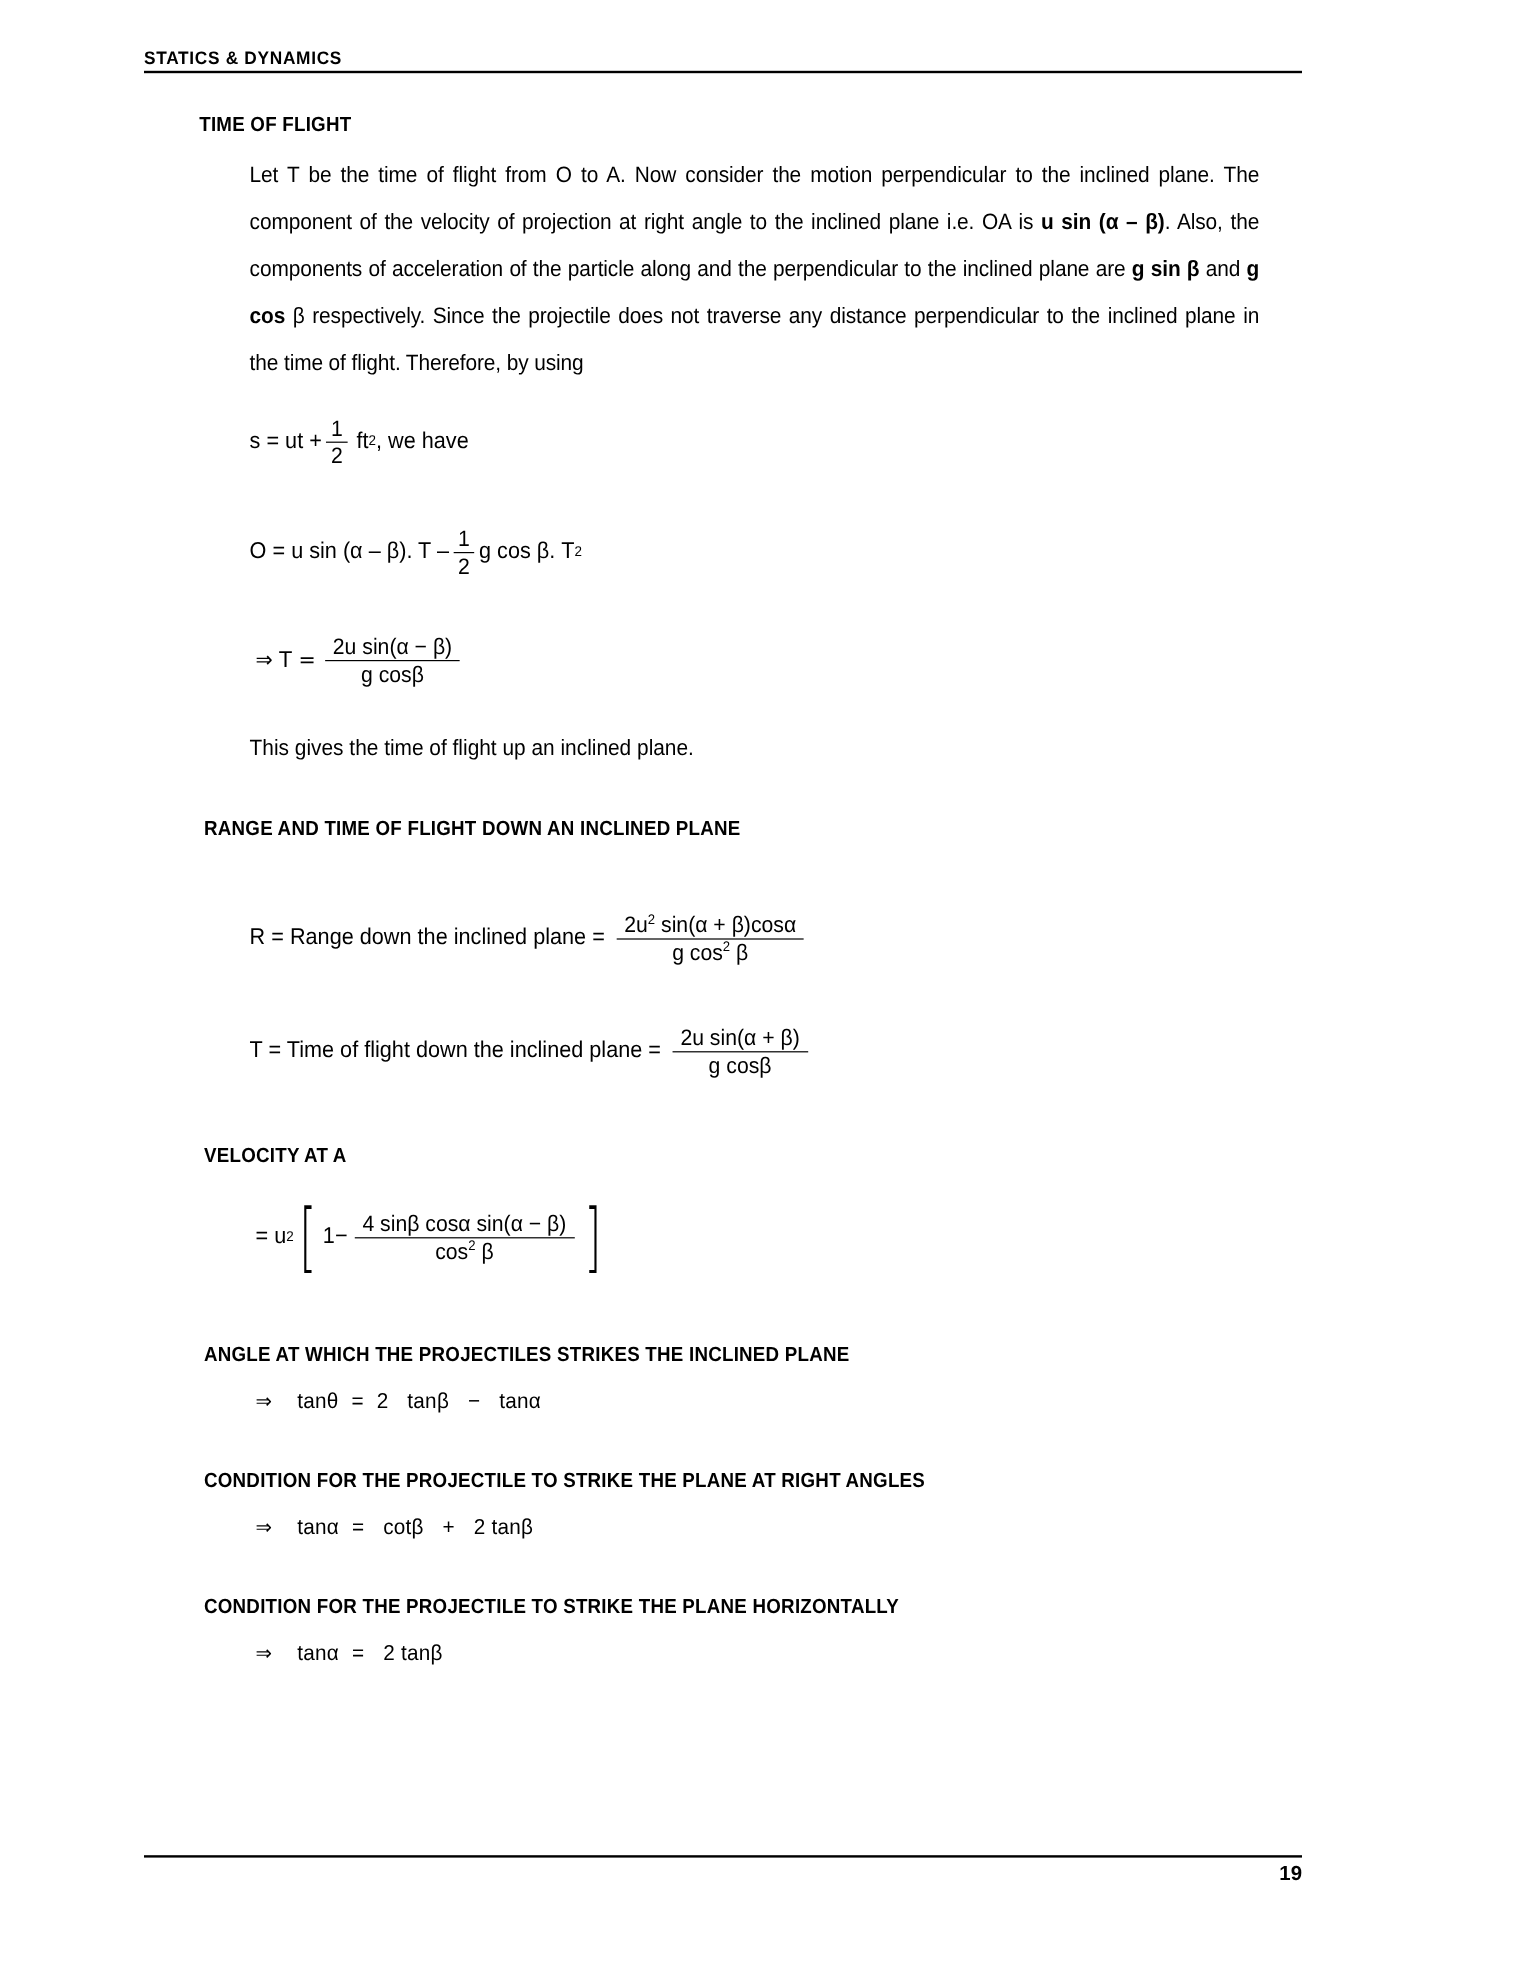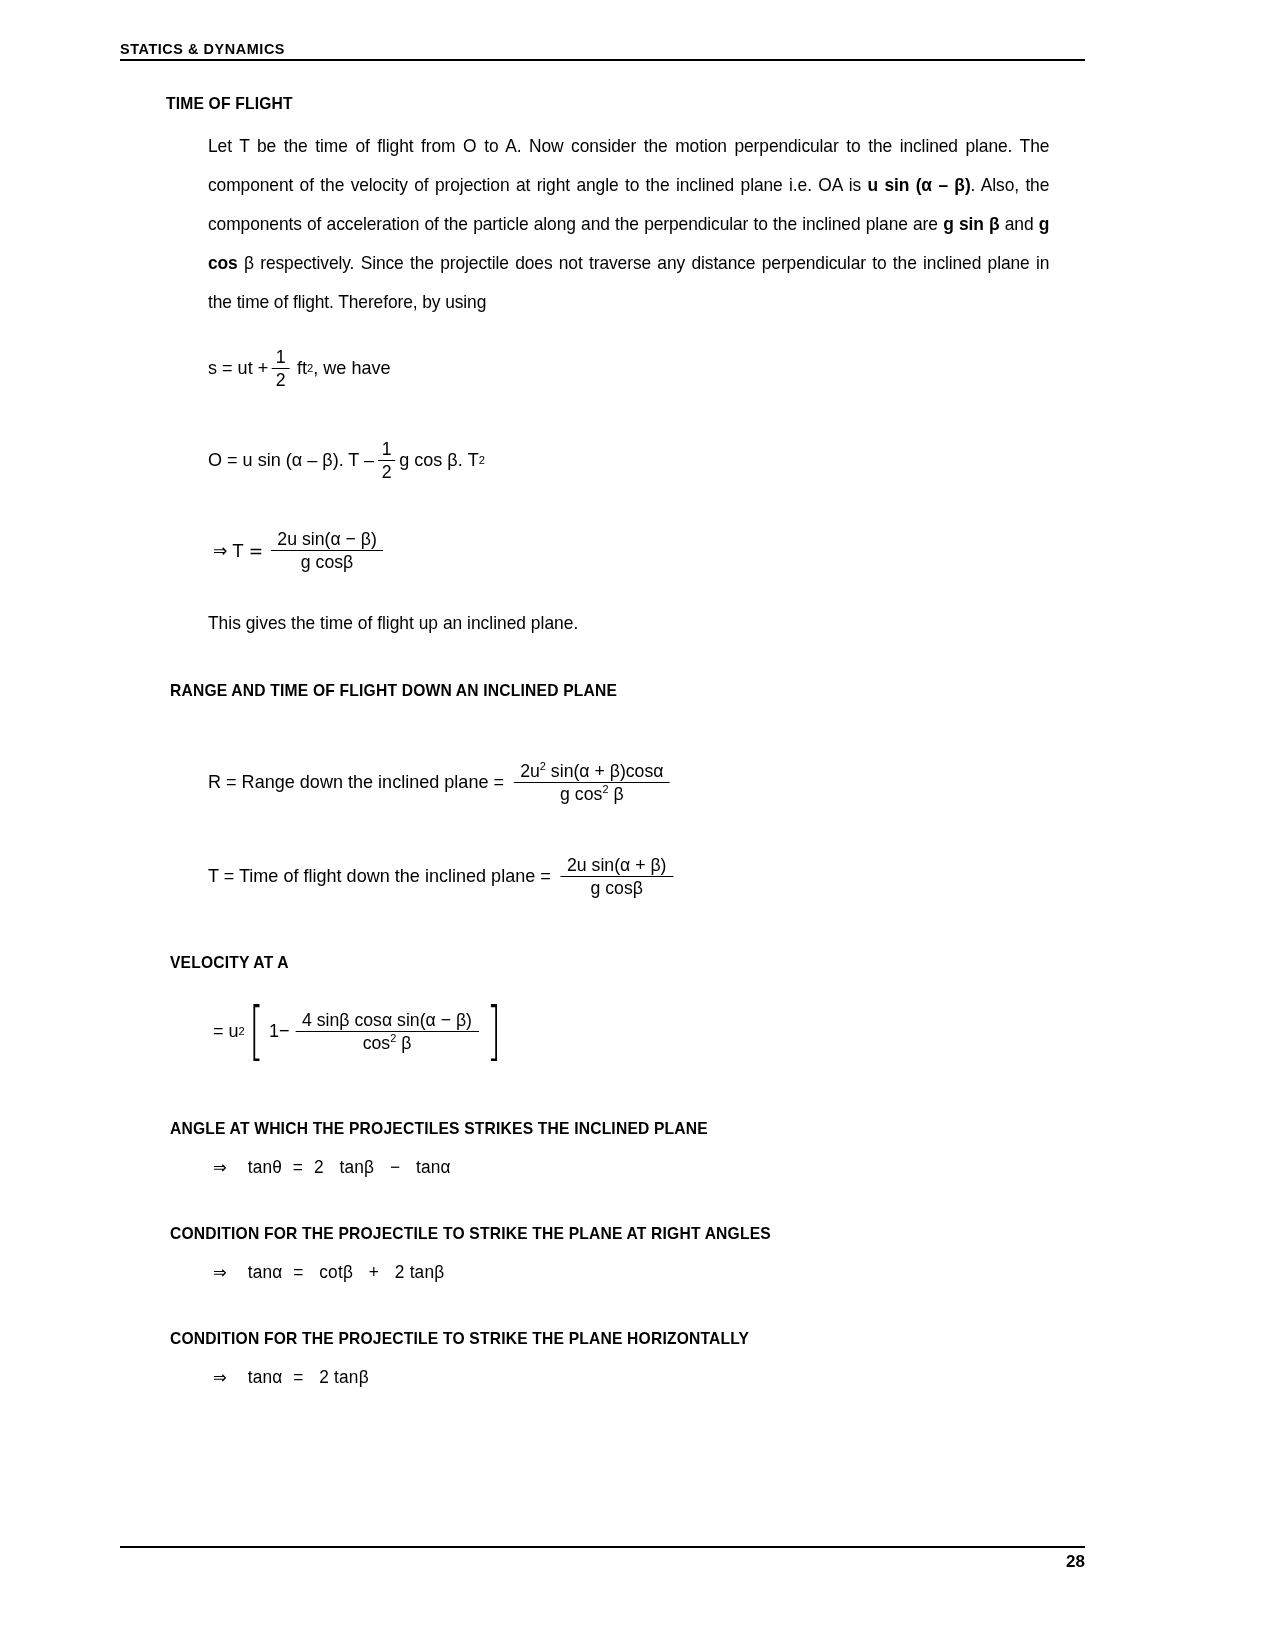--- a/index.html
+++ b/index.html
@@ -270,15 +270,15 @@
     <div class="tanline" style="margin-top:18px; margin-left:80px;">
       <span class="arrow">⇒</span>
       <span class="op">&nbsp;&nbsp;</span><span>tanα</span>
       <span class="op"></span><span>=</span>
       <span class="op">&nbsp;</span><span>2 tanβ</span>
     </div>
 
   </div>
 
   <div class="footer-rule"></div>
-  <div class="pageno">28</div>
+  <div class="pageno">19</div>
 
 </div>
 
 </body></html>

